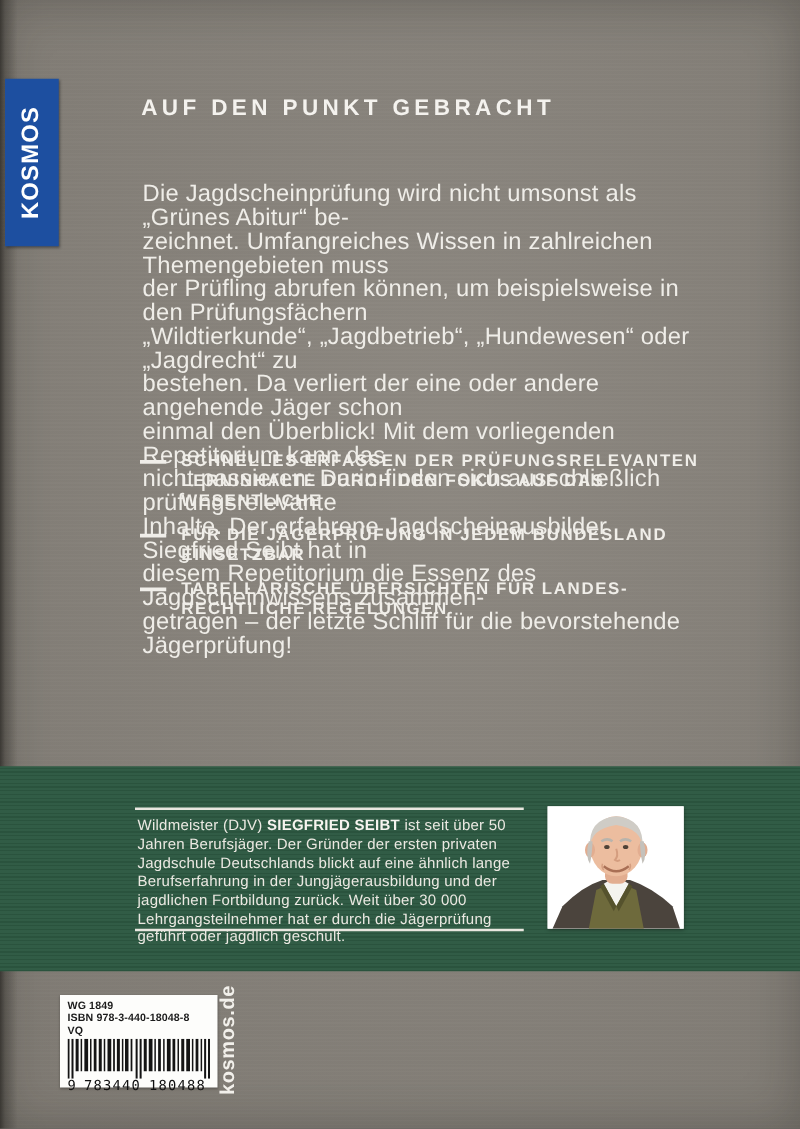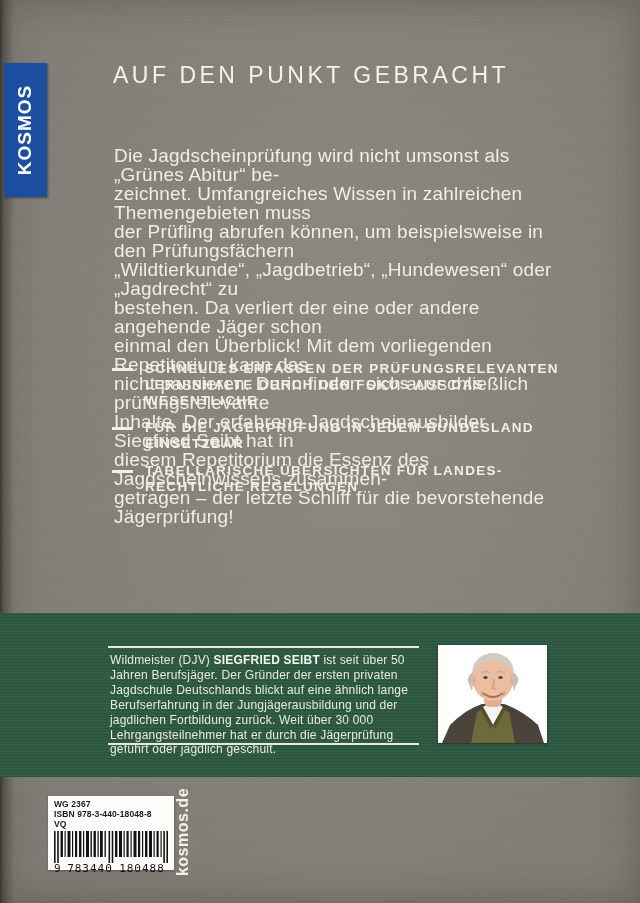--- a/index.html
+++ b/index.html
@@ -34,21 +34,21 @@
     color:#fff;font-weight:bold;font-size:19px;letter-spacing:1px;
   }
   
   .title{position:absolute;left:113px;top:60px;color:#f4f2ee;}
   .title-line1{display:flex;align-items:center;}
   .title-dash{width:24px;height:4px;background:#f4f2ee;margin-right:16px;margin-top:2px;}
   .title-main{
     font-size:23px;font-weight:bold;letter-spacing:3.5px;line-height:28px;margin:0;
   }
   .title-sub{
-    font-size:23px;font-weight:normal;letter-spacing:3.5px;line-height:28px;margin-top:1px;
+    font-size:18px;font-weight:bold;letter-spacing:3.5px;line-height:28px;margin-top:12px;
   }
   
   .intro{
     position:absolute;left:114px;top:146px;width:450px;
     color:#efede8;font-size:19px;line-height:19px;letter-spacing:0.2px;
     white-space:pre-line;
   }
   
   .bullets{position:absolute;left:112px;top:361px;width:470px;}
   .bullet{display:flex;margin-bottom:11px;}
@@ -185,21 +185,21 @@
 
         <path d="M45,48 Q55,56 65,48" stroke="#a96f55" stroke-width="1.8" fill="none"></path>
         <path d="M44,46 Q43,49 45,51" stroke="#d49d7f" stroke-width="1.2" fill="none"></path>
         <path d="M66,46 Q67,49 65,51" stroke="#d49d7f" stroke-width="1.2" fill="none"></path>
       </svg>
     </div>
   </div>
 
   <div class="barcode-box">
     <div class="bc-meta">
-      <div>WG 2367</div>
+      <div>WG 1849</div>
       <div>ISBN 978-3-440-18048-8</div>
       <div>VQ</div>
     </div>
     <div class="bc-bars">
       <svg width="114" height="32" viewBox="0 0 114 32">
         <g fill="#141414">
           <rect x="0" y="0" width="1.6" height="32"></rect>
           <rect x="3.2" y="0" width="1.6" height="32"></rect>
           <rect x="6.5" y="0" width="2.4" height="26"></rect>
           <rect x="10.5" y="0" width="1.2" height="26"></rect>

